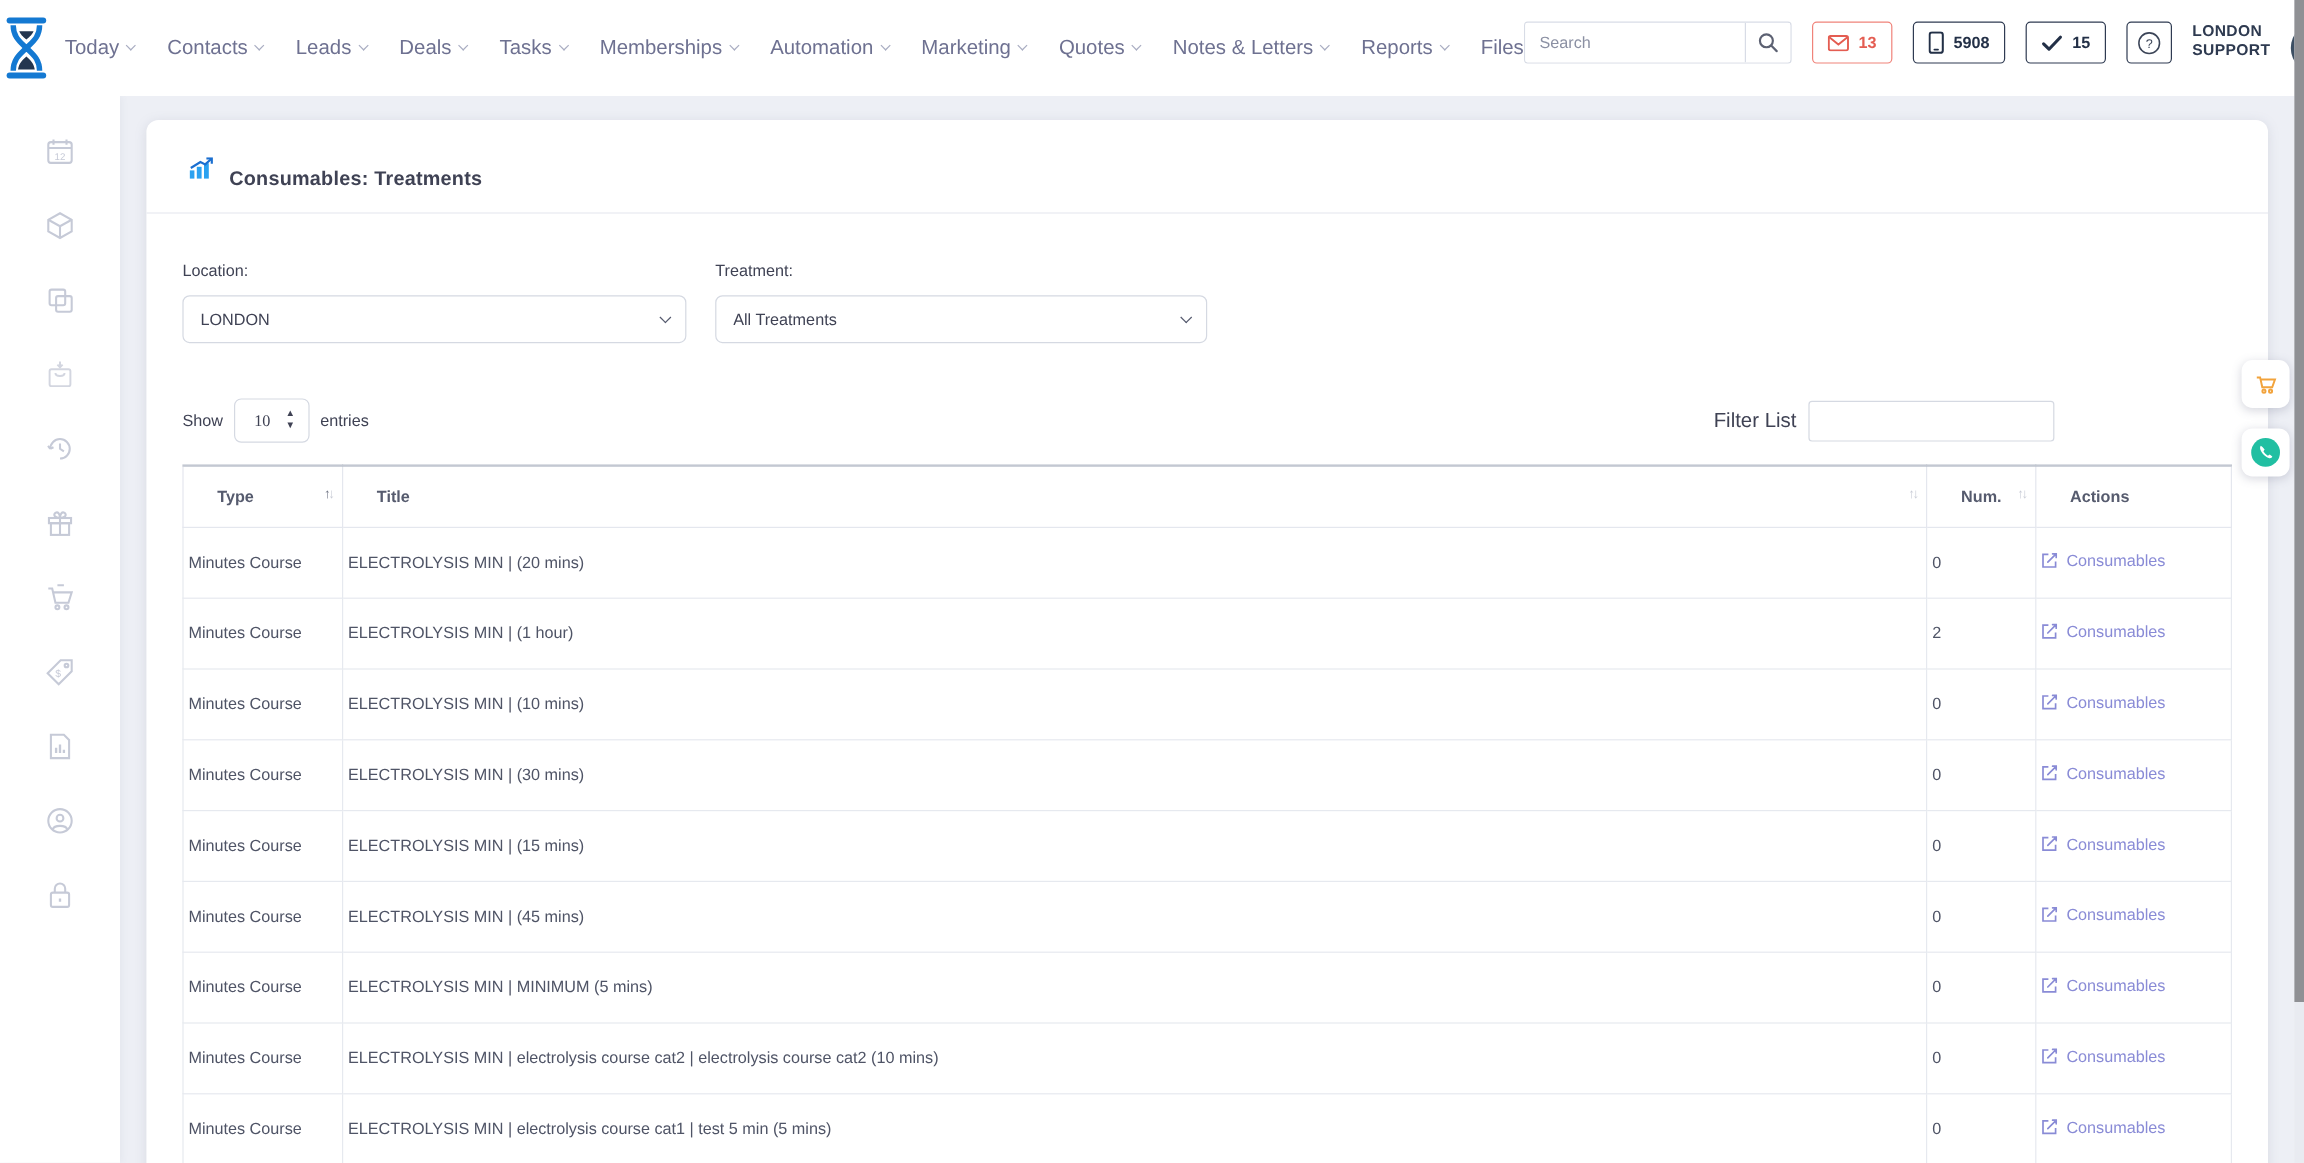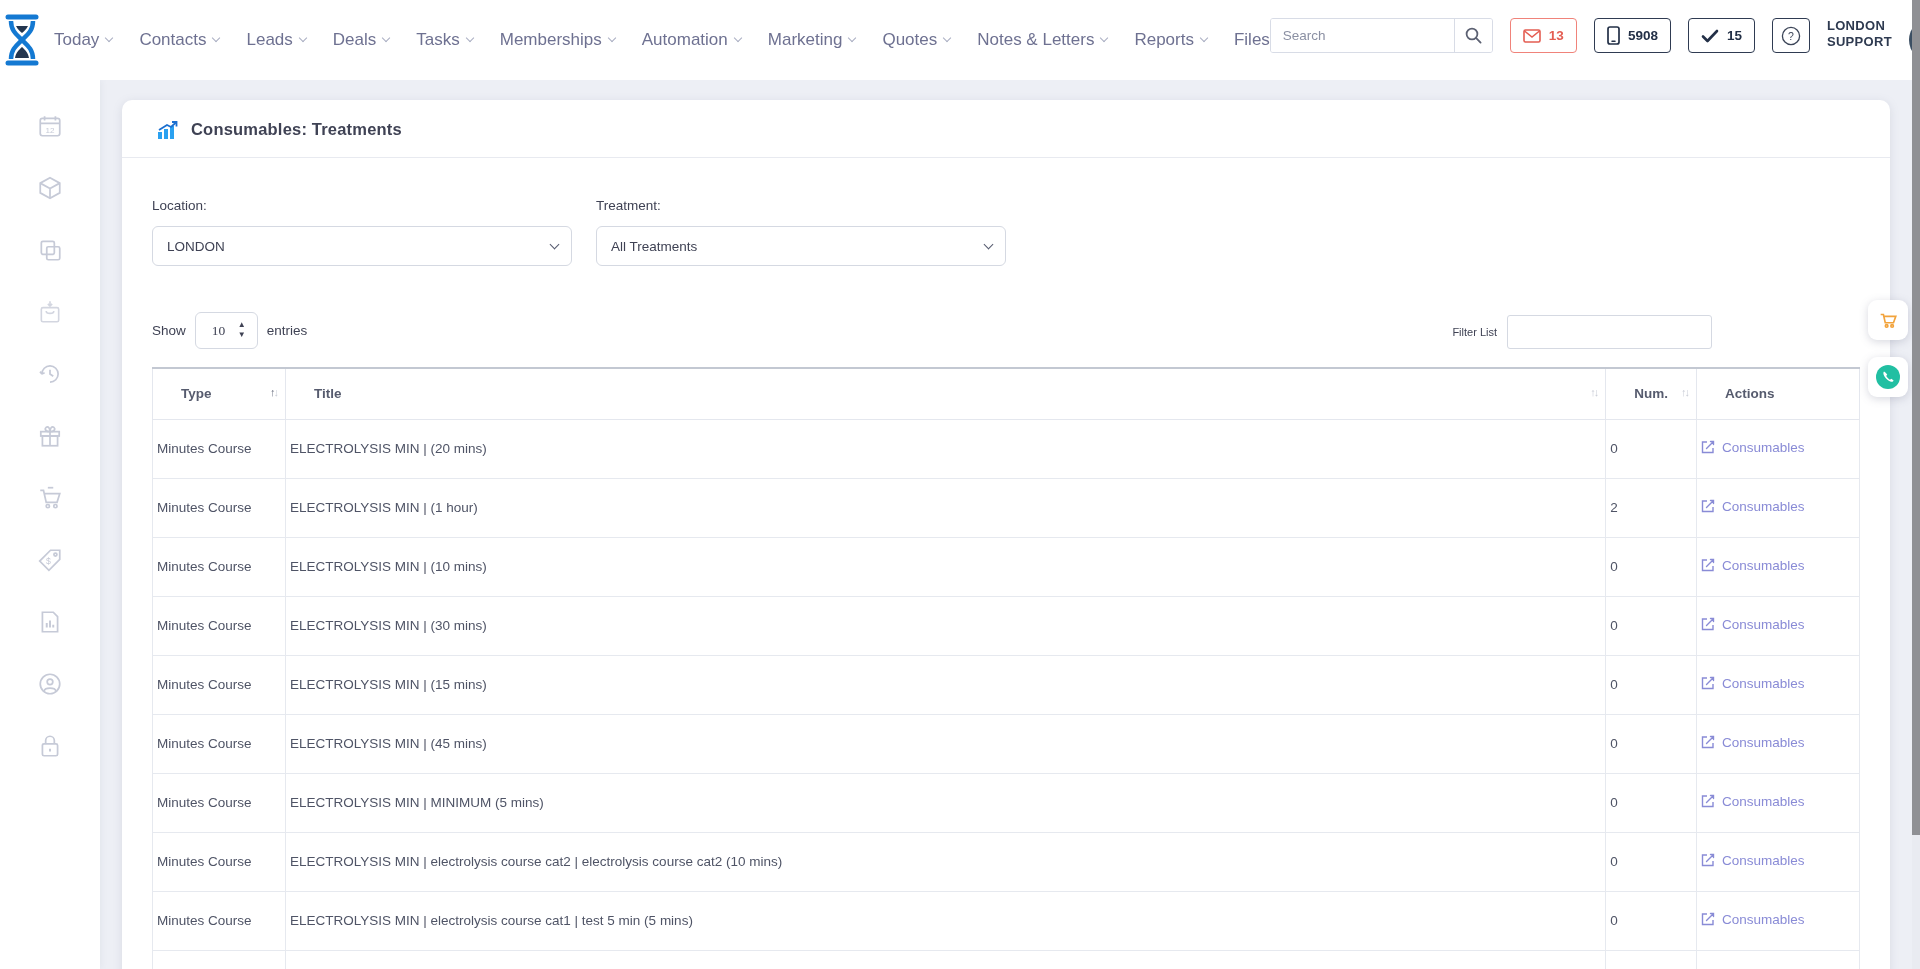--- a/index.html
+++ b/index.html
@@ -42,47 +42,47 @@
     display:flex; flex-direction:column; align-items:center; padding-top:32px; gap:34px; }
   .side-ic { width:28px; height:28px; display:flex; align-items:center;
     justify-content:center; cursor:pointer; }
 
   
   .main { position:absolute; top:80px; left:100px; right:0; bottom:0; }
   .card { position:absolute; left:22px; top:20px; width:1768px; height:1200px;
     background:#ffffff; border-radius:10px; box-shadow:0 2px 10px rgba(120,125,150,.18); }
   .card-head { display:flex; align-items:center; gap:13px; padding:20px 38px 18px 36px;
     border-bottom:1px solid #e8eaf0; }
-  .card-title { font-size:16.5px; color:#3f4254; font-weight:bold; letter-spacing:.2px; }
+  .card-title { font-size:16.5px; color:#3f4254; font-weight:bold; letter-spacing:.2px;margin-top:20px; }
   .card-body { padding:0 30px; }
 
   .filters { display:flex; gap:24px; padding-top:40px; }
   .fgroup { display:flex; flex-direction:column; }
   .flabel { font-size:13.5px; color:#3f4254; margin-bottom:13px; }
   .selwrap { position:relative; }
   .selwrap select { appearance:none; -webkit-appearance:none; width:100%; height:40px;
     border:1px solid #d5d9e2; border-radius:6px; background:#fff; padding:0 14px;
     font-size:13.5px; color:#3f4254; outline:none; cursor:pointer;
     font-family:"Liberation Sans",sans-serif; }
   .selwrap .chev2 { position:absolute; right:14px; top:15px; width:7px; height:7px;
     border-right:1.6px solid #555a6e; border-bottom:1.6px solid #555a6e;
     transform:rotate(45deg); pointer-events:none; }
   .w420 { width:420px; } .w410 { width:410px; }
 
-  .list-controls { margin-top:46px; display:flex; align-items:flex-end;
+  .list-controls { margin-top:46px; display:flex; align-items:center;
     justify-content:space-between; }
   .show-group { display:flex; align-items:center; gap:9px; font-size:13.5px; color:#3f4254; }
   .lenwrap { position:relative; }
   .lenwrap select { appearance:none; width:63px; height:37px; border:1px solid #d5d9e2;
     border-radius:6px; background:#fff; font-size:13.5px; color:#3f4254; padding:0 0 0 16px;
     outline:none; cursor:pointer; font-family:Liberation Serif, serif; }
   .updown { position:absolute; right:12px; top:8px; display:flex; flex-direction:column;
     line-height:10px; font-size:8px; color:#3f4254; pointer-events:none; }
   .filter-group { display:flex; align-items:center; gap:10px; margin-right:148px; }
-  .filter-label { font-size:11px; color:#3f4254; }
+  .filter-label { font-size:17px; color:#3f4254; }
   .filter-input { width:205px; height:34px; border:1px solid #d5d9e2; border-radius:3px;
     outline:none; padding:0 8px; font-size:13px; color:#3f4254; }
 
   
   table.dt { width:100%; border-collapse:collapse; margin-top:18px;
     border-top:2px solid #c3c8d2; }
   table.dt th { border:1px solid #e4e7ee; border-top:none; text-align:left;
     font-size:13.5px; color:#565b6e; font-weight:bold; height:51px;
     padding:0 28px; position:relative; }
   table.dt td { border:1px solid #e6e9ef; font-size:13.5px; color:#4f5466;

